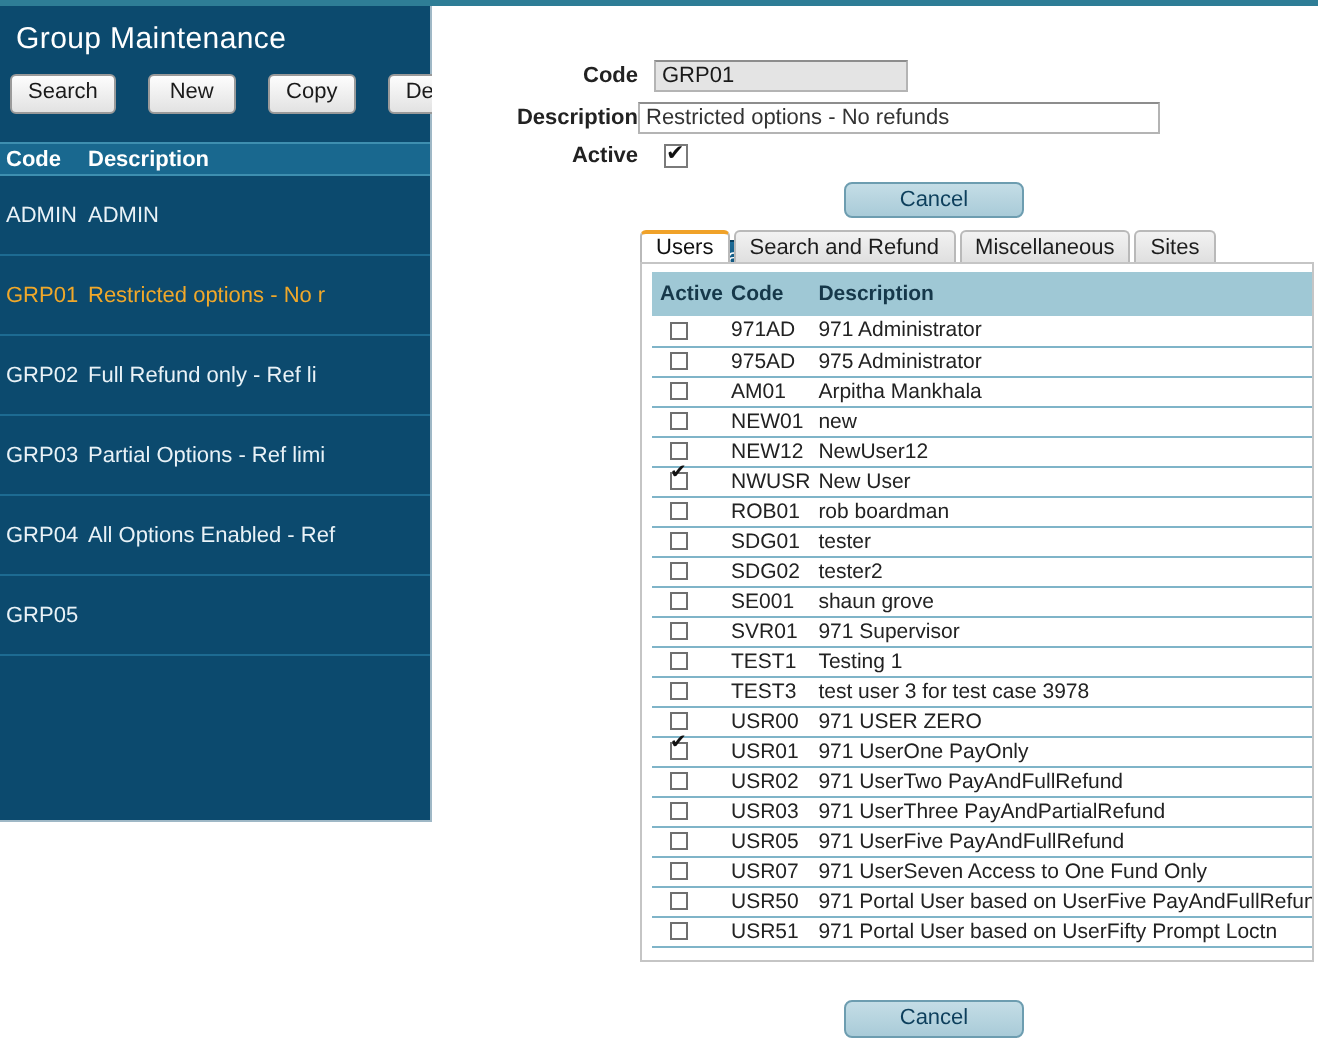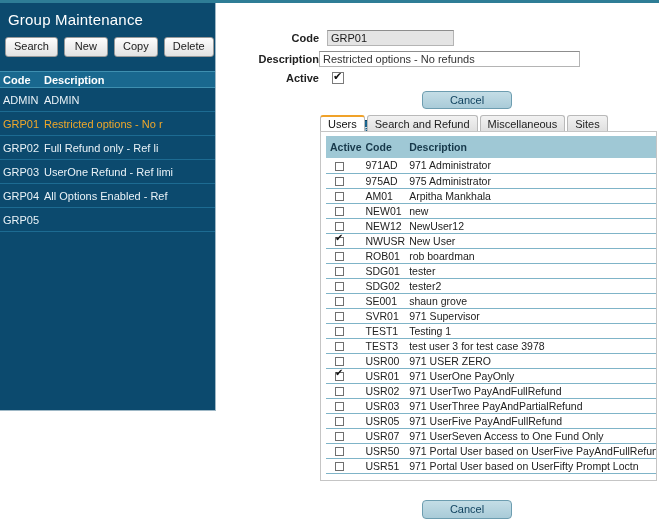--- a/index.html
+++ b/index.html
@@ -33,21 +33,21 @@
   }
   #sidebar-title {
     position: absolute; left: 8px; top: 8px;
     color: #ffffff;
     font-size: 15px;
     letter-spacing: .2px;
     white-space: nowrap;
   }
   #sidebar-toolbar {
     position: absolute; left: 5px; top: 34px;
-    display: flex; gap: 6px;
+    display: flex; gap: 16px;
   }
   .tool-btn {
     display: inline-block;
     min-width: 44px;
     padding: 2px 8px 3px 8px;
     font-size: 11px;
     color: #1a1a1a;
     text-align: center;
     background: linear-gradient(#fdfdfd, #e2e2e2);
     border: 1px solid #9a9a9a;
@@ -67,21 +67,21 @@
     background: #19688f;
     border-top: 1px solid #3e8fb0;
     border-bottom: 1px solid #3e8fb0;
     color: #ffffff;
     font-size: 11px;
     font-weight: bold;
     align-items: center;
   }
   .sb-row {
     display: flex;
-    height: 24px;
+    height: 40px;
     align-items: center;
     border-bottom: 1px solid #1d6b92;
     color: #e9f2f7;
     font-size: 11px;
     cursor: pointer;
   }
   .sb-row.selected { color: #f0a82a; }
   .sb-c-code { width: 44px; padding-left: 3px; flex: 0 0 44px; }
   .sb-c-desc { flex: 1 1 auto; padding-left: 0px; }
 
@@ -272,21 +272,21 @@
           <div class="sb-row selected">
             <div class="sb-c-code">GRP01</div>
             <div class="sb-c-desc">Restricted options - No r</div>
           </div>
           <div class="sb-row">
             <div class="sb-c-code">GRP02</div>
             <div class="sb-c-desc">Full Refund only - Ref li</div>
           </div>
           <div class="sb-row">
             <div class="sb-c-code">GRP03</div>
-            <div class="sb-c-desc">UserOne Refund - Ref limi</div>
+            <div class="sb-c-desc">Partial Options - Ref limi</div>
           </div>
           <div class="sb-row">
             <div class="sb-c-code">GRP04</div>
             <div class="sb-c-desc">All Options Enabled - Ref</div>
           </div>
           <div class="sb-row">
             <div class="sb-c-code">GRP05</div>
           </div>
         </div>
     </div>

